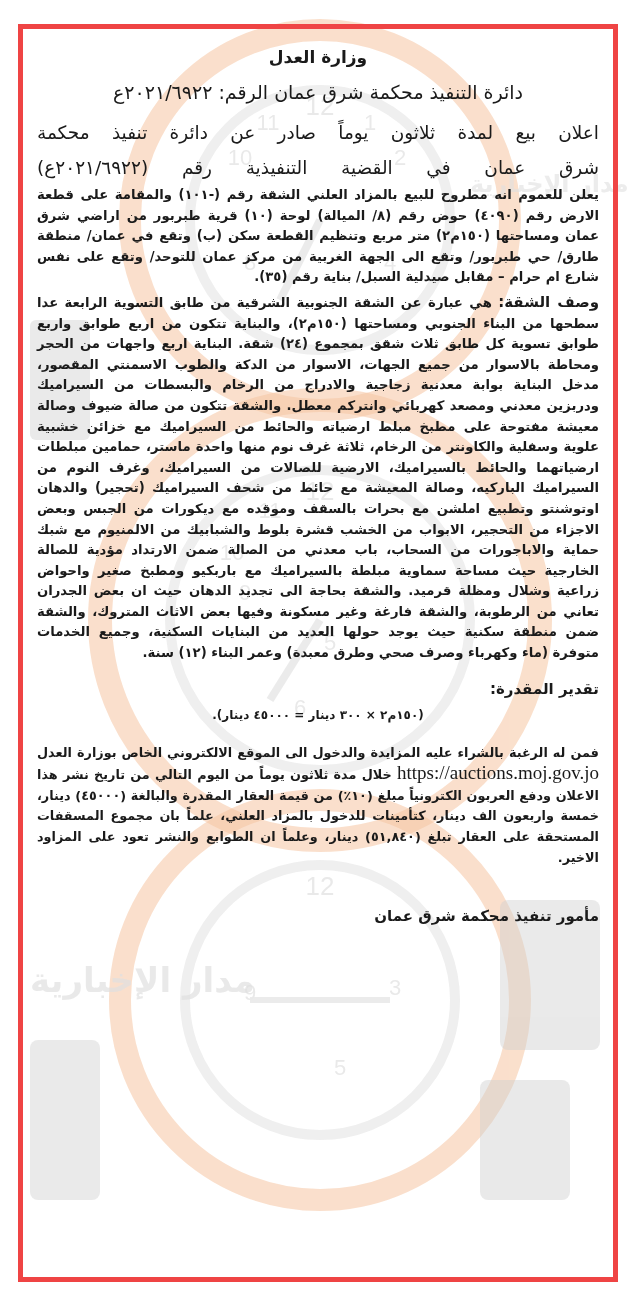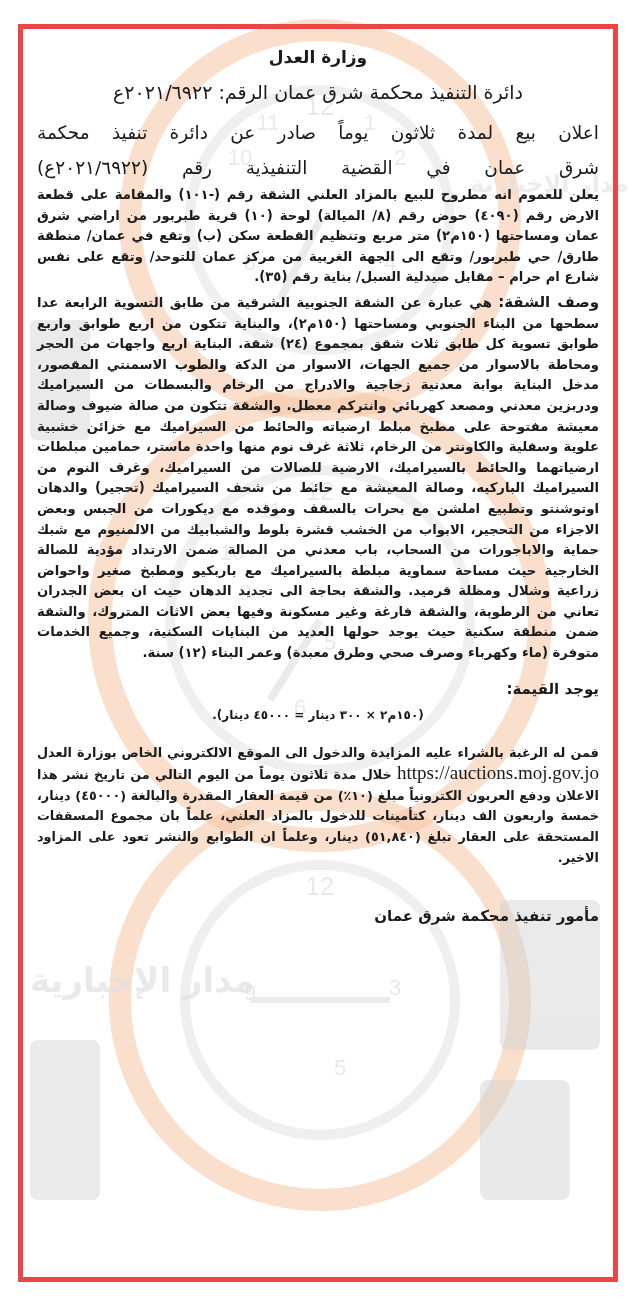--- a/index.html
+++ b/index.html
@@ -188,21 +188,21 @@
       <p class="headline">شرق عمان في القضية التنفيذية رقم (٢٠٢١/٦٩٢٢ع)</p>
     </div>
 
 
     <p class="body-para">يعلن للعموم انه مطروح للبيع بالمزاد العلني الشقة رقم (-١٠١) والمقامة على قطعة الارض رقم (٤٠٩٠) حوض رقم (٨/ الميالة) لوحة (١٠) قرية طبربور من اراضي شرق عمان ومساحتها (١٥٠م٢) متر مربع وتنظيم القطعة سكن (ب) وتقع في عمان/ منطقة طارق/ حي طبربور/ وتقع الى الجهة الغربية من مركز عمان للتوحد/ وتقع على نفس شارع ام حرام – مقابل صيدلية السبل/ بناية رقم (٣٥).</p>
 
     <p class="body-para">
       <span class="lead">وصف الشقة:</span><span> هي عبارة عن الشقة الجنوبية الشرقية من طابق التسوية الرابعة عدا سطحها من البناء الجنوبي ومساحتها (١٥٠م٢)، والبناية تتكون من اربع طوابق واربع طوابق تسوية كل طابق ثلاث شقق بمجموع (٢٤) شقة. البناية اربع واجهات من الحجر ومحاطة بالاسوار من جميع الجهات، الاسوار من الدكة والطوب الاسمنتي المقصور، مدخل البناية بوابة معدنية زجاجية والادراج من الرخام والبسطات من السيراميك ودربزين معدني ومصعد كهربائي وانتركم معطل. والشقة تتكون من صالة ضيوف وصالة معيشة مفتوحة على مطبخ مبلط ارضياته والحائط من السيراميك مع خزائن خشبية علوية وسفلية والكاونتر من الرخام، ثلاثة غرف نوم منها واحدة ماستر، حمامين مبلطات ارضياتهما والحائط بالسيراميك، الارضية للصالات من السيراميك، وغرف النوم من السيراميك الباركيه، وصالة المعيشة مع حائط من شحف السيراميك (تحجير) والدهان اوتوشنتو وتطبيع املشن مع بحرات بالسقف وموقده مع ديكورات من الجبس وبعض الاجزاء من التحجير، الابواب من الخشب قشرة بلوط والشبابيك من الالمنيوم مع شبك حماية والاباجورات من السحاب، باب معدني من الصالة ضمن الارتداد مؤدية للصالة الخارجية حيث مساحة سماوية مبلطة بالسيراميك مع باربكيو ومطبخ صغير واحواض زراعية وشلال ومظلة قرميد. والشقة بحاجة الى تجديد الدهان حيث ان بعض الجدران تعاني من الرطوبة، والشقة فارغة وغير مسكونة وفيها بعض الاثاث المتروك، والشقة ضمن منطقة سكنية حيث يوجد حولها العديد من البنايات السكنية، وجميع الخدمات متوفرة (ماء وكهرباء وصرف صحي وطرق معبدة) وعمر البناء (١٢) سنة.</span>
     </p>
 
-    <div class="val-title">يوجد القيمة:</div>
+    <div class="val-title">تقدير المقدرة:</div>
     <p class="val-formula">(١٥٠م٢ × ٣٠٠ دينار = ٤٥٠٠٠ دينار).</p>
 
 
     <p class="auction-para">
       <span>فمن له الرغبة بالشراء عليه المزايدة والدخول الى الموقع الالكتروني الخاص بوزارة العدل </span><span class="url">https://auctions.moj.gov.jo</span><span> خلال مدة ثلاثون يوماً من اليوم التالي من تاريخ نشر هذا الاعلان ودفع العربون الكترونياً مبلغ (١٠٪) من قيمة العقار المقدرة والبالغة (٤٥٠٠٠) دينار، خمسة واربعون الف دينار، كتأمينات للدخول بالمزاد العلني، علماً بان مجموع المسقفات المستحقة على العقار تبلغ (٥١,٨٤٠) دينار، وعلماً ان الطوابع والنشر تعود على المزاود الاخير.</span>
     </p>
 
     <div class="signature">مأمور تنفيذ محكمة شرق عمان</div>
   </div>
 </div>

